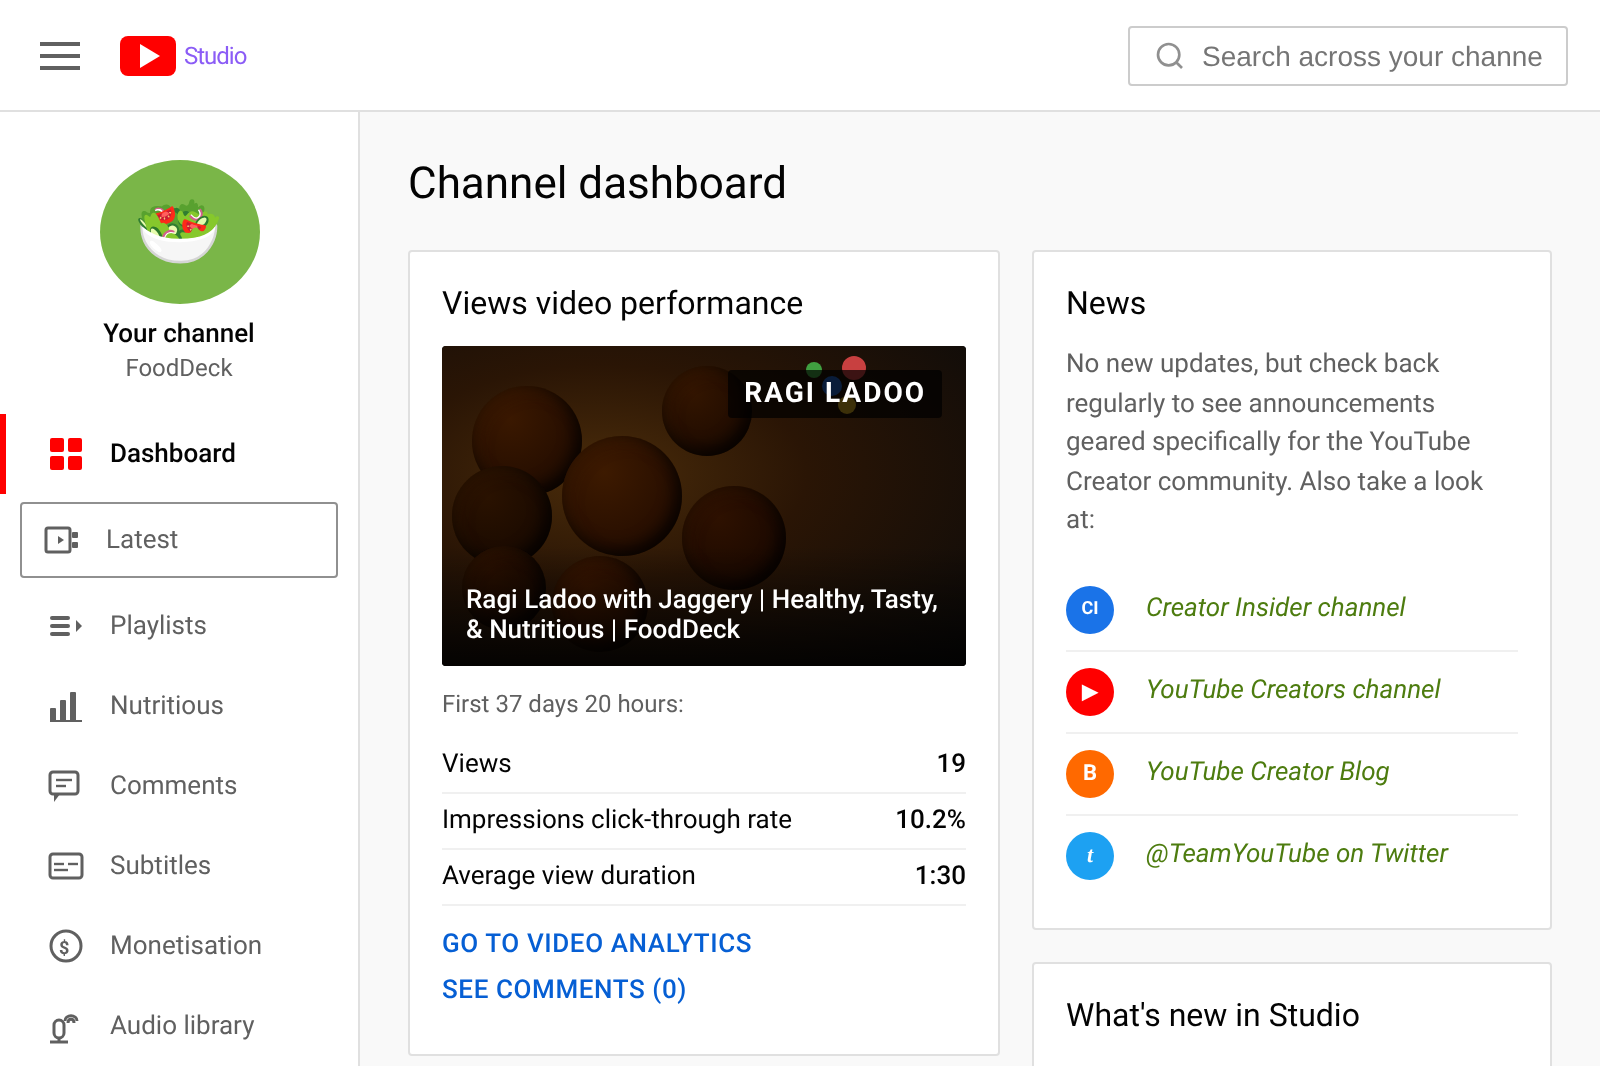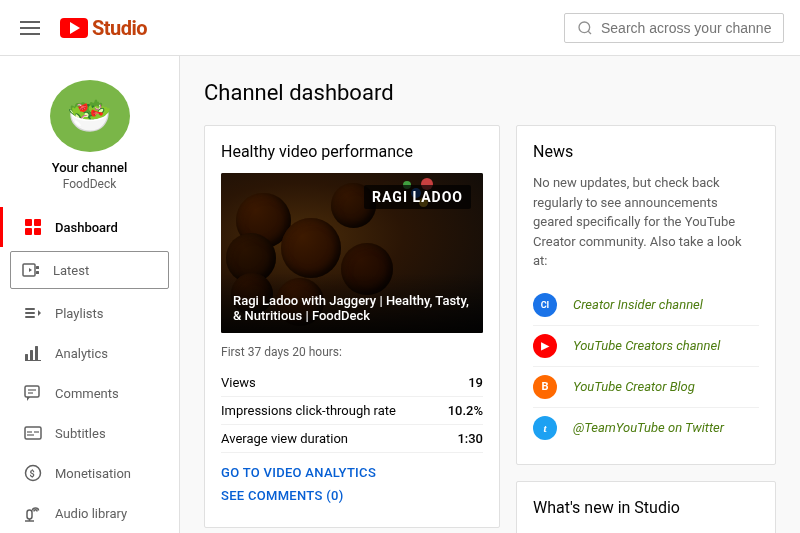--- a/index.html
+++ b/index.html
@@ -16,21 +16,21 @@
       position: fixed;
       top: 0; left: 0; right: 0;
       z-index: 100;
     }
     .header-left { display: flex; align-items: center; gap: 16px; }
     .hamburger { display: flex; flex-direction: column; gap: 4px; cursor: pointer; padding: 4px; }
     .hamburger span { display: block; width: 20px; height: 2px; background: #606060; }
     .youtube-logo { display: flex; align-items: center; gap: 4px; }
     .yt-icon { width: 28px; height: 20px; background: #ff0000; border-radius: 4px; display: flex; align-items: center; justify-content: center; }
     .yt-icon::after { content: ''; border-left: 10px solid #fff; border-top: 6px solid transparent; border-bottom: 6px solid transparent; margin-left: 2px; }
-    .studio-text { font-size: 20px; font-weight: 700; color: #c2410c; letter-spacing: -0.5px; }
+    .studio-text { font-size: 12px; font-weight: 400; color: #8b5cf6; letter-spacing: -0.5px; }
 
     .header-search {
       margin-left: auto;
       display: flex;
       align-items: center;
       border: 1px solid #ccc;
       border-radius: 2px;
       padding: 6px 12px;
       width: 220px;
       background: #fff;
@@ -304,21 +304,21 @@
 
       <li class="nav-item">
         <span class="nav-icon">
           <svg width="18" height="18" viewBox="0 0 18 18" fill="none">
             <rect x="1" y="10" width="3" height="7" rx="0.5" fill="#606060"></rect>
             <rect x="6" y="6" width="3" height="11" rx="0.5" fill="#606060"></rect>
             <rect x="11" y="2" width="3" height="15" rx="0.5" fill="#606060"></rect>
             <rect x="1" y="16" width="16" height="1" fill="#606060"></rect>
           </svg>
         </span>
-        <span>Analytics</span>
+        <span>Nutritious</span>
       </li>
 
       <li class="nav-item">
         <span class="nav-icon">
           <svg width="18" height="18" viewBox="0 0 18 18" fill="none">
             <rect x="1" y="2" width="14" height="11" rx="1.5" stroke="#606060" stroke-width="1.5" fill="none"></rect>
             <line x1="4" y1="6" x2="12" y2="6" stroke="#606060" stroke-width="1.2"></line>
             <line x1="4" y1="9" x2="9" y2="9" stroke="#606060" stroke-width="1.2"></line>
             <polygon points="3,13 6,13 3,17" fill="#606060"></polygon>
           </svg>
@@ -364,21 +364,21 @@
     </ul>
   </aside>
 
   <main class="main">
     <h1 class="page-title">Channel dashboard</h1>
 
     <div class="content-grid">
 
       <div class="left-panel">
         <div class="card">
-          <h2 class="card-title">Healthy video performance</h2>
+          <h2 class="card-title">Views video performance</h2>
 
           <div class="video-thumbnail">
             <div class="thumbnail-bg">
 
               <div class="food-ball" style="width:55px;height:55px;top:20px;left:15px;background:radial-gradient(circle at 35% 30%, #3a1800, #1a0800);"></div>
               <div class="food-ball" style="width:50px;height:50px;top:60px;left:5px;background:radial-gradient(circle at 35% 30%, #2a1200, #120600);"></div>
               <div class="food-ball" style="width:60px;height:60px;top:45px;left:60px;background:radial-gradient(circle at 35% 30%, #3d1a00, #1c0800);"></div>
               <div class="food-ball" style="width:45px;height:45px;top:10px;left:110px;background:radial-gradient(circle at 35% 30%, #331500, #160700);"></div>
               <div class="food-ball" style="width:52px;height:52px;top:70px;left:120px;background:radial-gradient(circle at 35% 30%, #2e1100, #130500);"></div>
               <div class="food-ball" style="width:48px;height:48px;top:105px;left:55px;background:radial-gradient(circle at 35% 30%, #3a1600, #1a0800);"></div>

